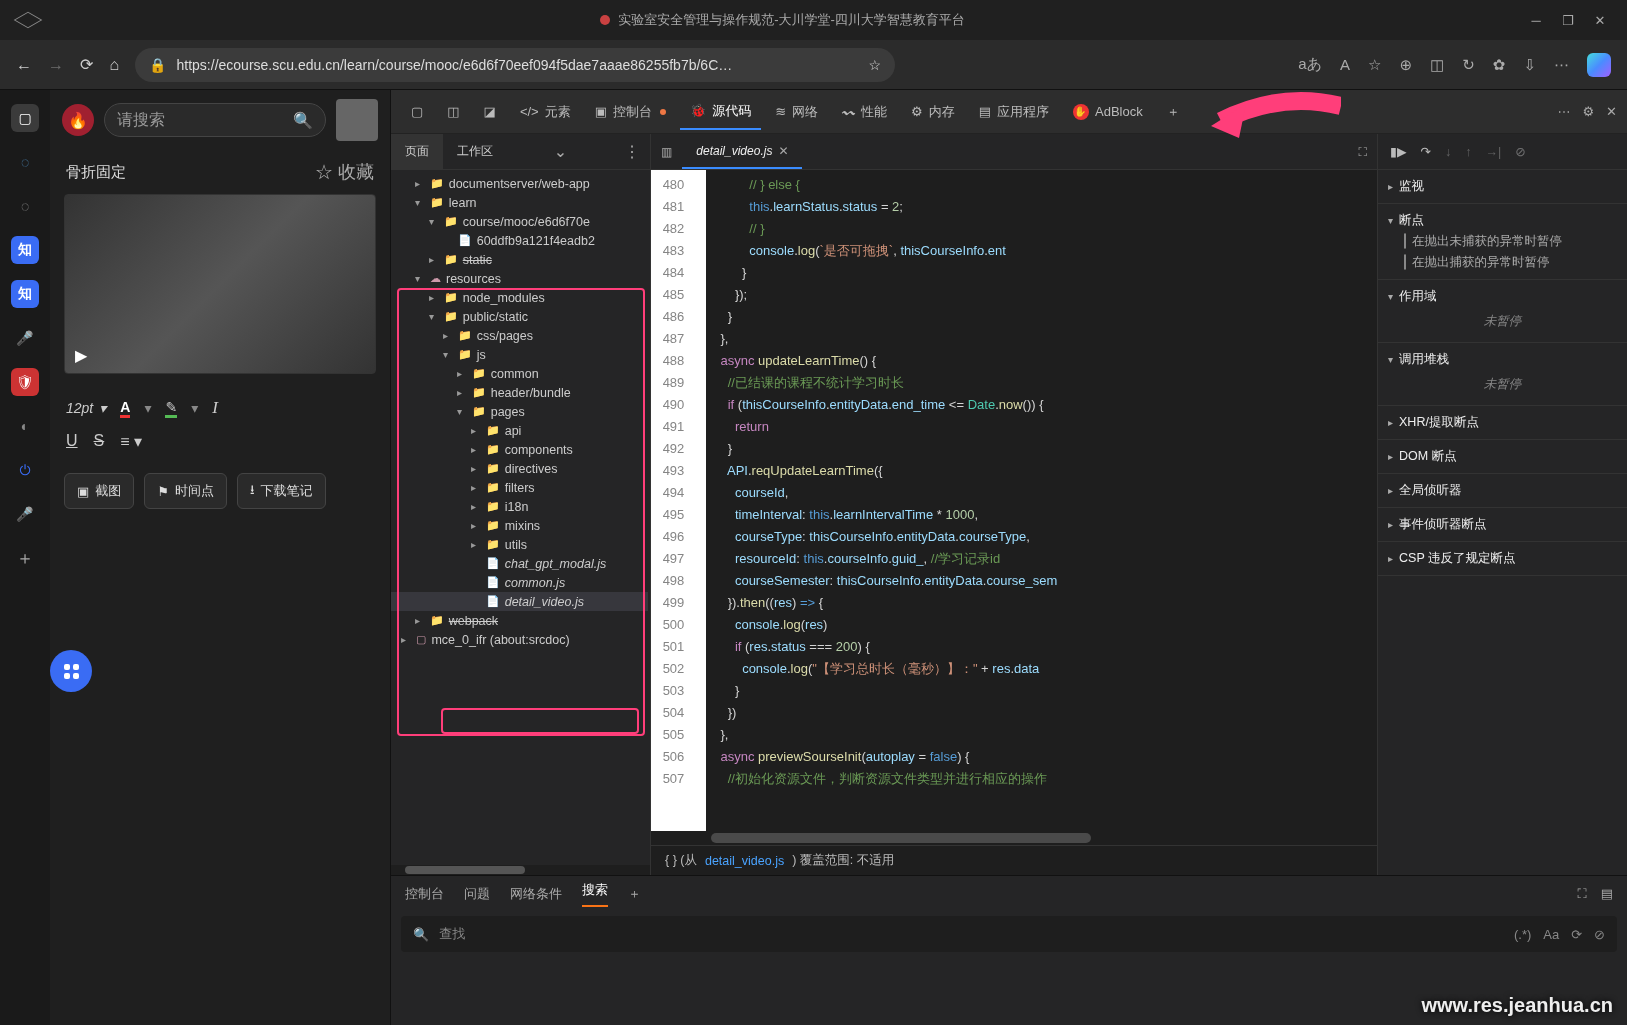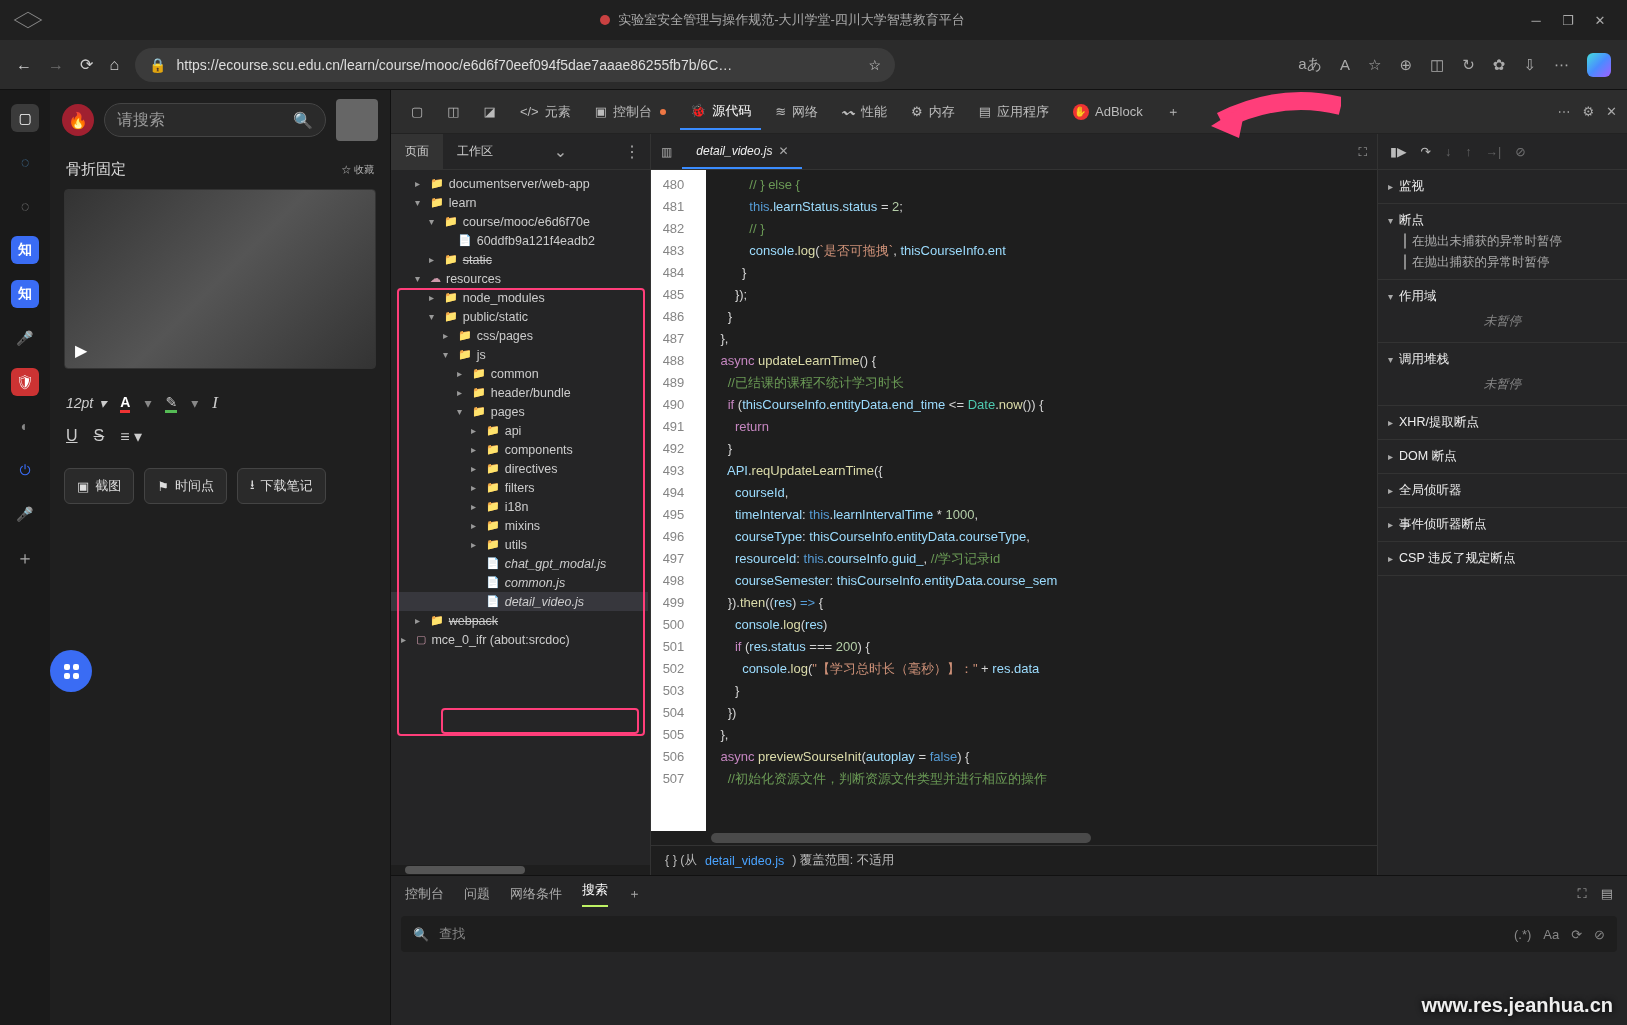--- a/index.html
+++ b/index.html
@@ -36,21 +36,21 @@
 .leftrail .r-ic.red { background:#c33; color:#fff;}
 .leftrail .plus { color:#aaa; font-size:18px;}
 
 
 .app-left { width: 340px; background: #1f1f1f; display:flex; flex-direction:column; position:relative;}
 .app-head { height:60px; display:flex; align-items:center; padding:0 12px; gap:10px;}
 .round-icon { width:32px; height:32px; background:#a02030; border-radius:50%; display:flex; align-items:center; justify-content:center; font-size:16px;}
 .search-pill { flex:1; height:34px; background:#2a2a2a; border:1px solid #444; border-radius:17px; display:flex; align-items:center; padding:0 12px; gap:8px; color:#999;}
 .avatar { width:42px; height:42px; background:#666; border-radius:4px;}
 .crumb-row { padding: 10px 16px; display:flex; align-items:center; justify-content:space-between; color:#ddd; font-size:15px;}
-.crumb-row .fav { color:#aaa; font-size:10px;}
+.crumb-row .fav { color:#aaa; font-size:18px;}
 .video-box { margin: 0 14px 10px; height:180px; background:linear-gradient(135deg,#333,#555,#333); border:1px solid #333; border-radius:4px; position:relative;}
 .video-box .play-ic{position:absolute; left:10px; bottom:8px; color:#fff;}
 .tab-row { display:flex; padding:0 14px; gap:22px; border-bottom:1px solid #333; font-size:14px;}
 .tab-row .tb{ padding:10px 2px; color:#aaa; cursor:pointer;}
 .tab-row .tb.active{ color:#d66; border-bottom:2px solid #d66;}
 .toolbar-row { display:flex; align-items:center; gap:14px; padding:14px 16px; color:#ccc; font-size:14px;}
 .toolbar-row .fs{ display:flex; align-items:center; gap:6px;font-style:italic;}
 .fmt-row {display:flex; gap:16px; padding:0 16px 12px; color:#ccc;}
 .btn-row { display:flex; gap:10px; padding:10px 14px;}
 .act-btn { height:36px; padding:0 12px; background:#2a2a2a; border:1px solid #444; border-radius:6px; display:flex; align-items:center; gap:6px; font-size:13px; color:#ddd; cursor:pointer;}
@@ -117,21 +117,21 @@
 .dbg-h{ display:flex; align-items:center; gap:6px; color:#eee; padding:2px 0;}
 .dbg-h .a{ font-size:10px; color:#aaa;}
 .dbg-sub{ color:#aaa; padding:2px 0 2px 16px;}
 .dbg-empty{ color:#888; font-style:italic; text-align:center; padding:6px 0;}
 .chk{ width:12px; height:12px; border:1px solid #888; border-radius:2px; margin-right:6px;}
 
 
 .drawer { height:150px; background:#252526; border-top:1px solid #111; display:flex; flex-direction:column;}
 .drawer-tabs{height:36px;display:flex;align-items:center;padding:0 14px;gap:20px;font-size:13px;color:#aaa;}
 .drawer-tabs .d-tab{cursor:pointer;}
-.drawer-tabs .d-tab.on{color:#fff;border-bottom:2px solid #bef264;padding-bottom:6px;}
+.drawer-tabs .d-tab.on{color:#fff;border-bottom:2px solid #f97316;padding-bottom:6px;}
 .drawer-tabs .plus{cursor:pointer;}
 .drawer-tabs .r{margin-left:auto;display:flex;gap:14px;}
 .drawer-search{height:36px;margin:4px 10px;background:#1e1e1e;border-radius:4px;display:flex;align-items:center;padding:0 12px;gap:10px;color:#888;font-size:13px;}
 .drawer-search .right-ic{margin-left:auto;display:flex;gap:12px;}
 
 .watermark{ position:absolute; right:14px; bottom:8px; color:#eee; font-size:20px; font-weight:bold; text-shadow:0 0 6px #000;}
 svg{display:block;}
 </style>
 </head>
 <body>

